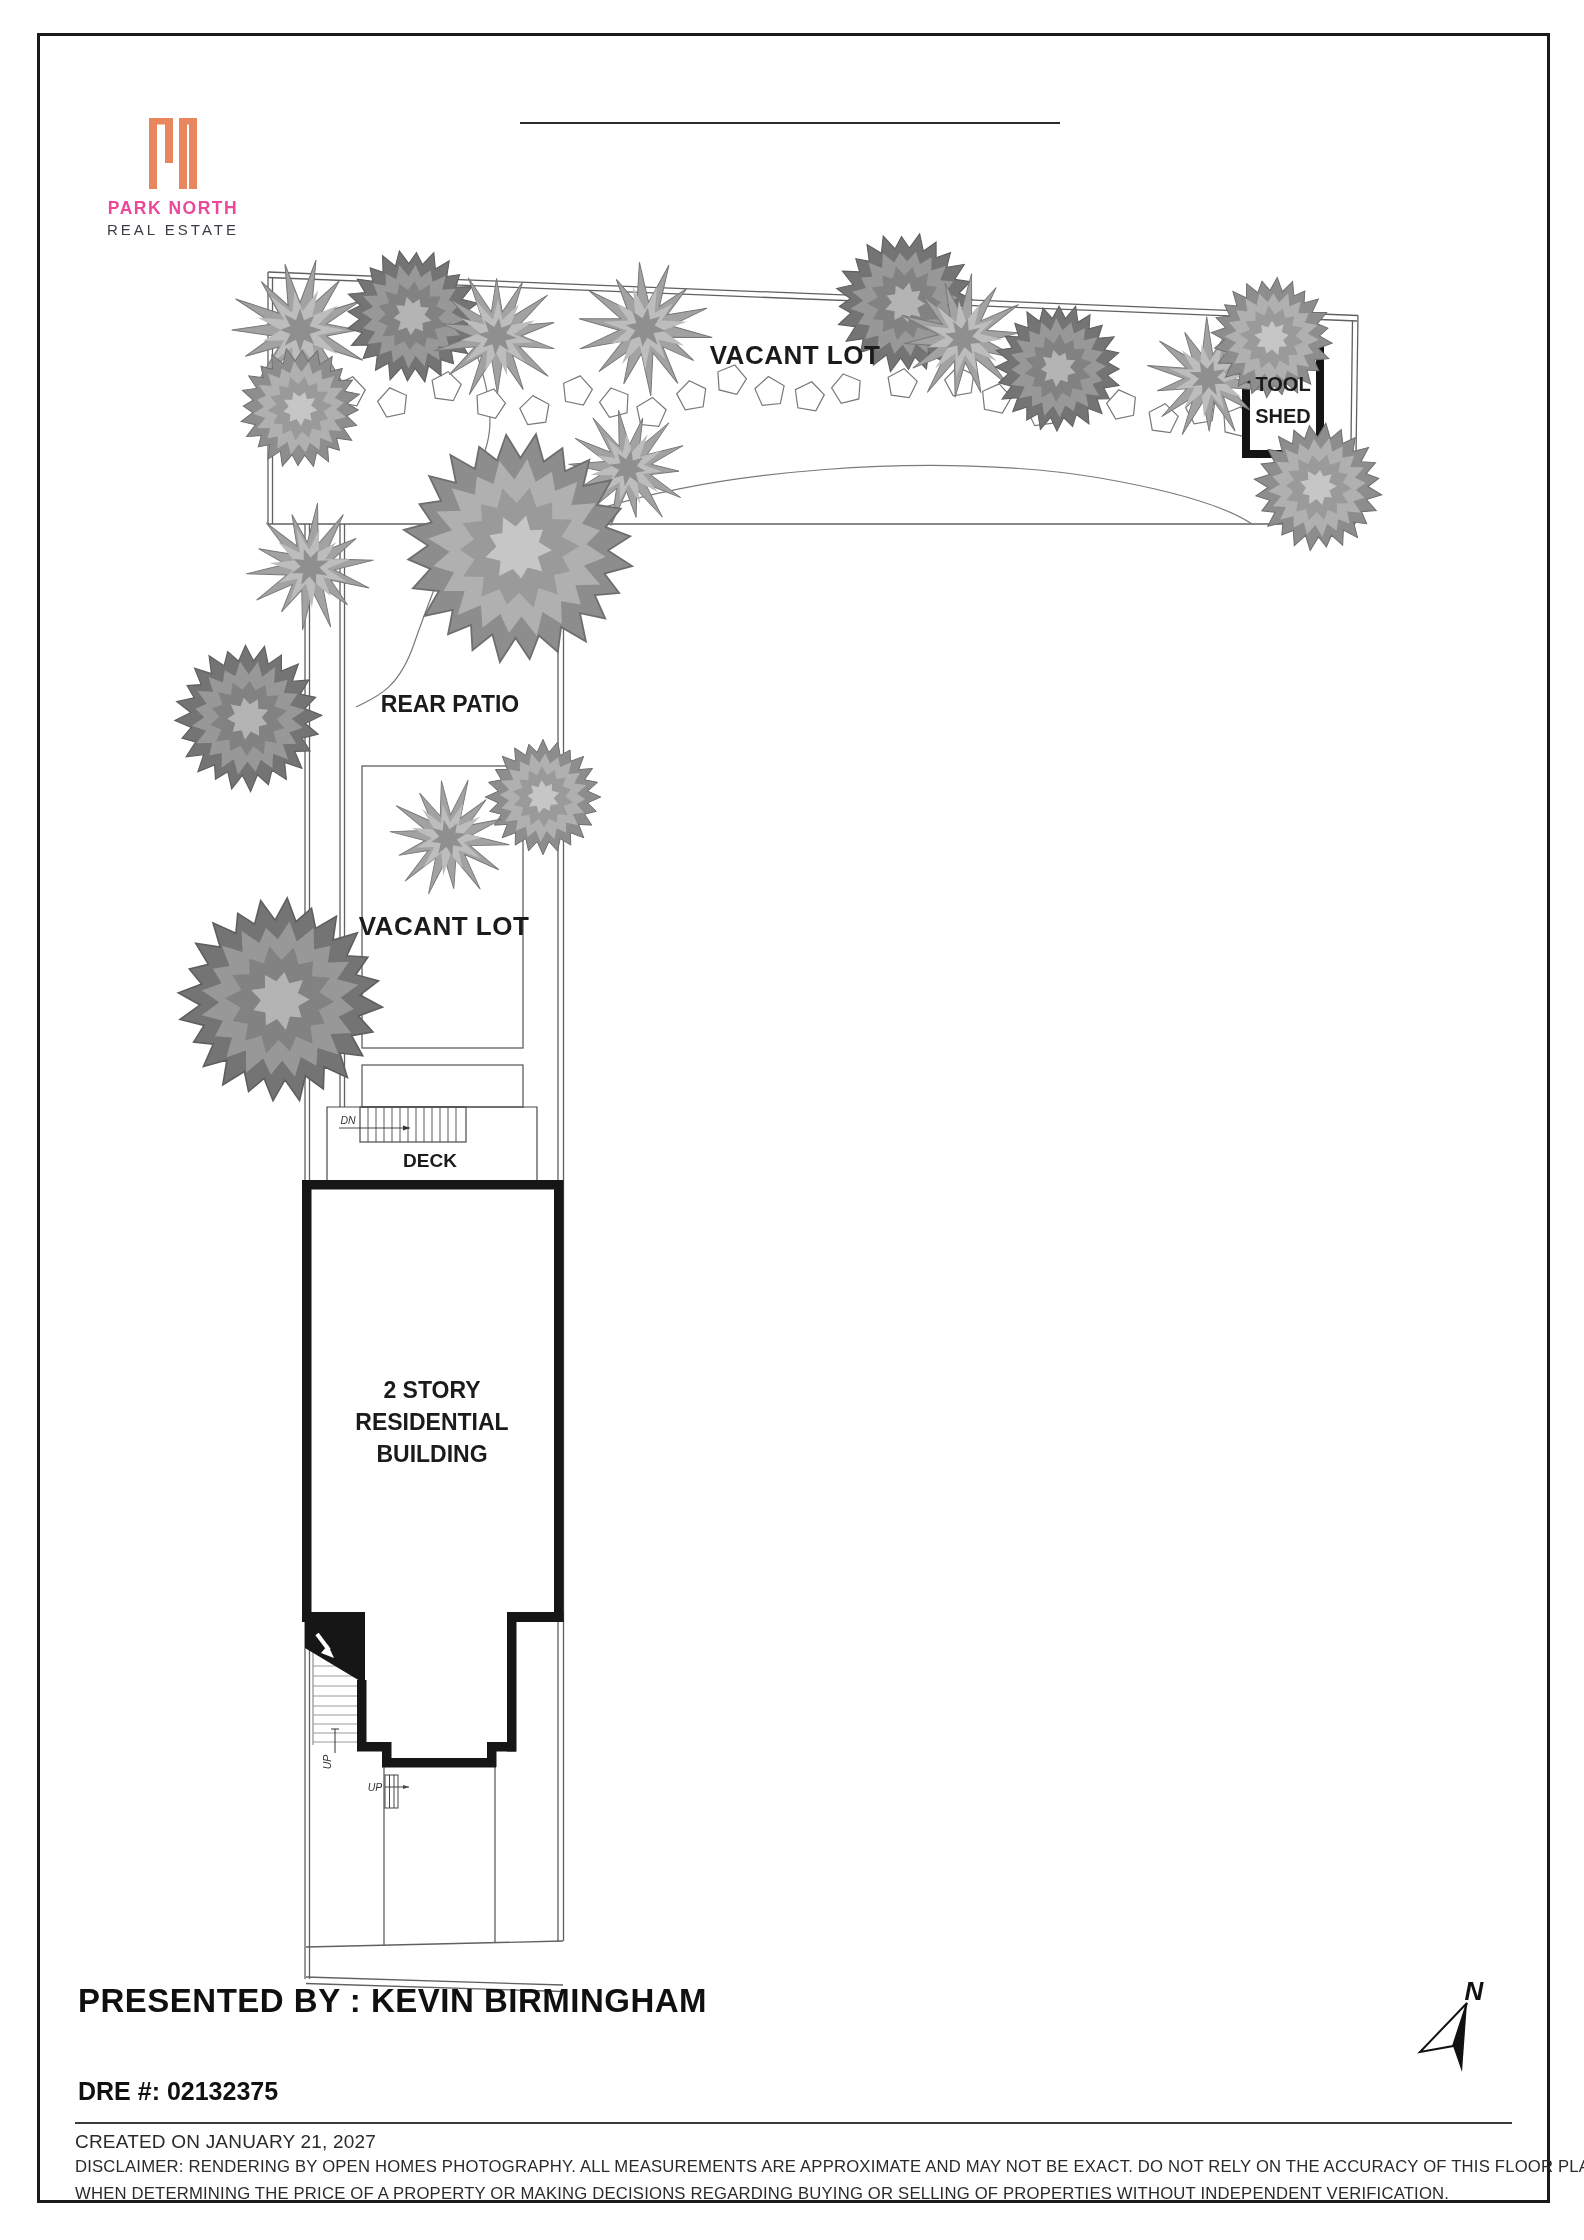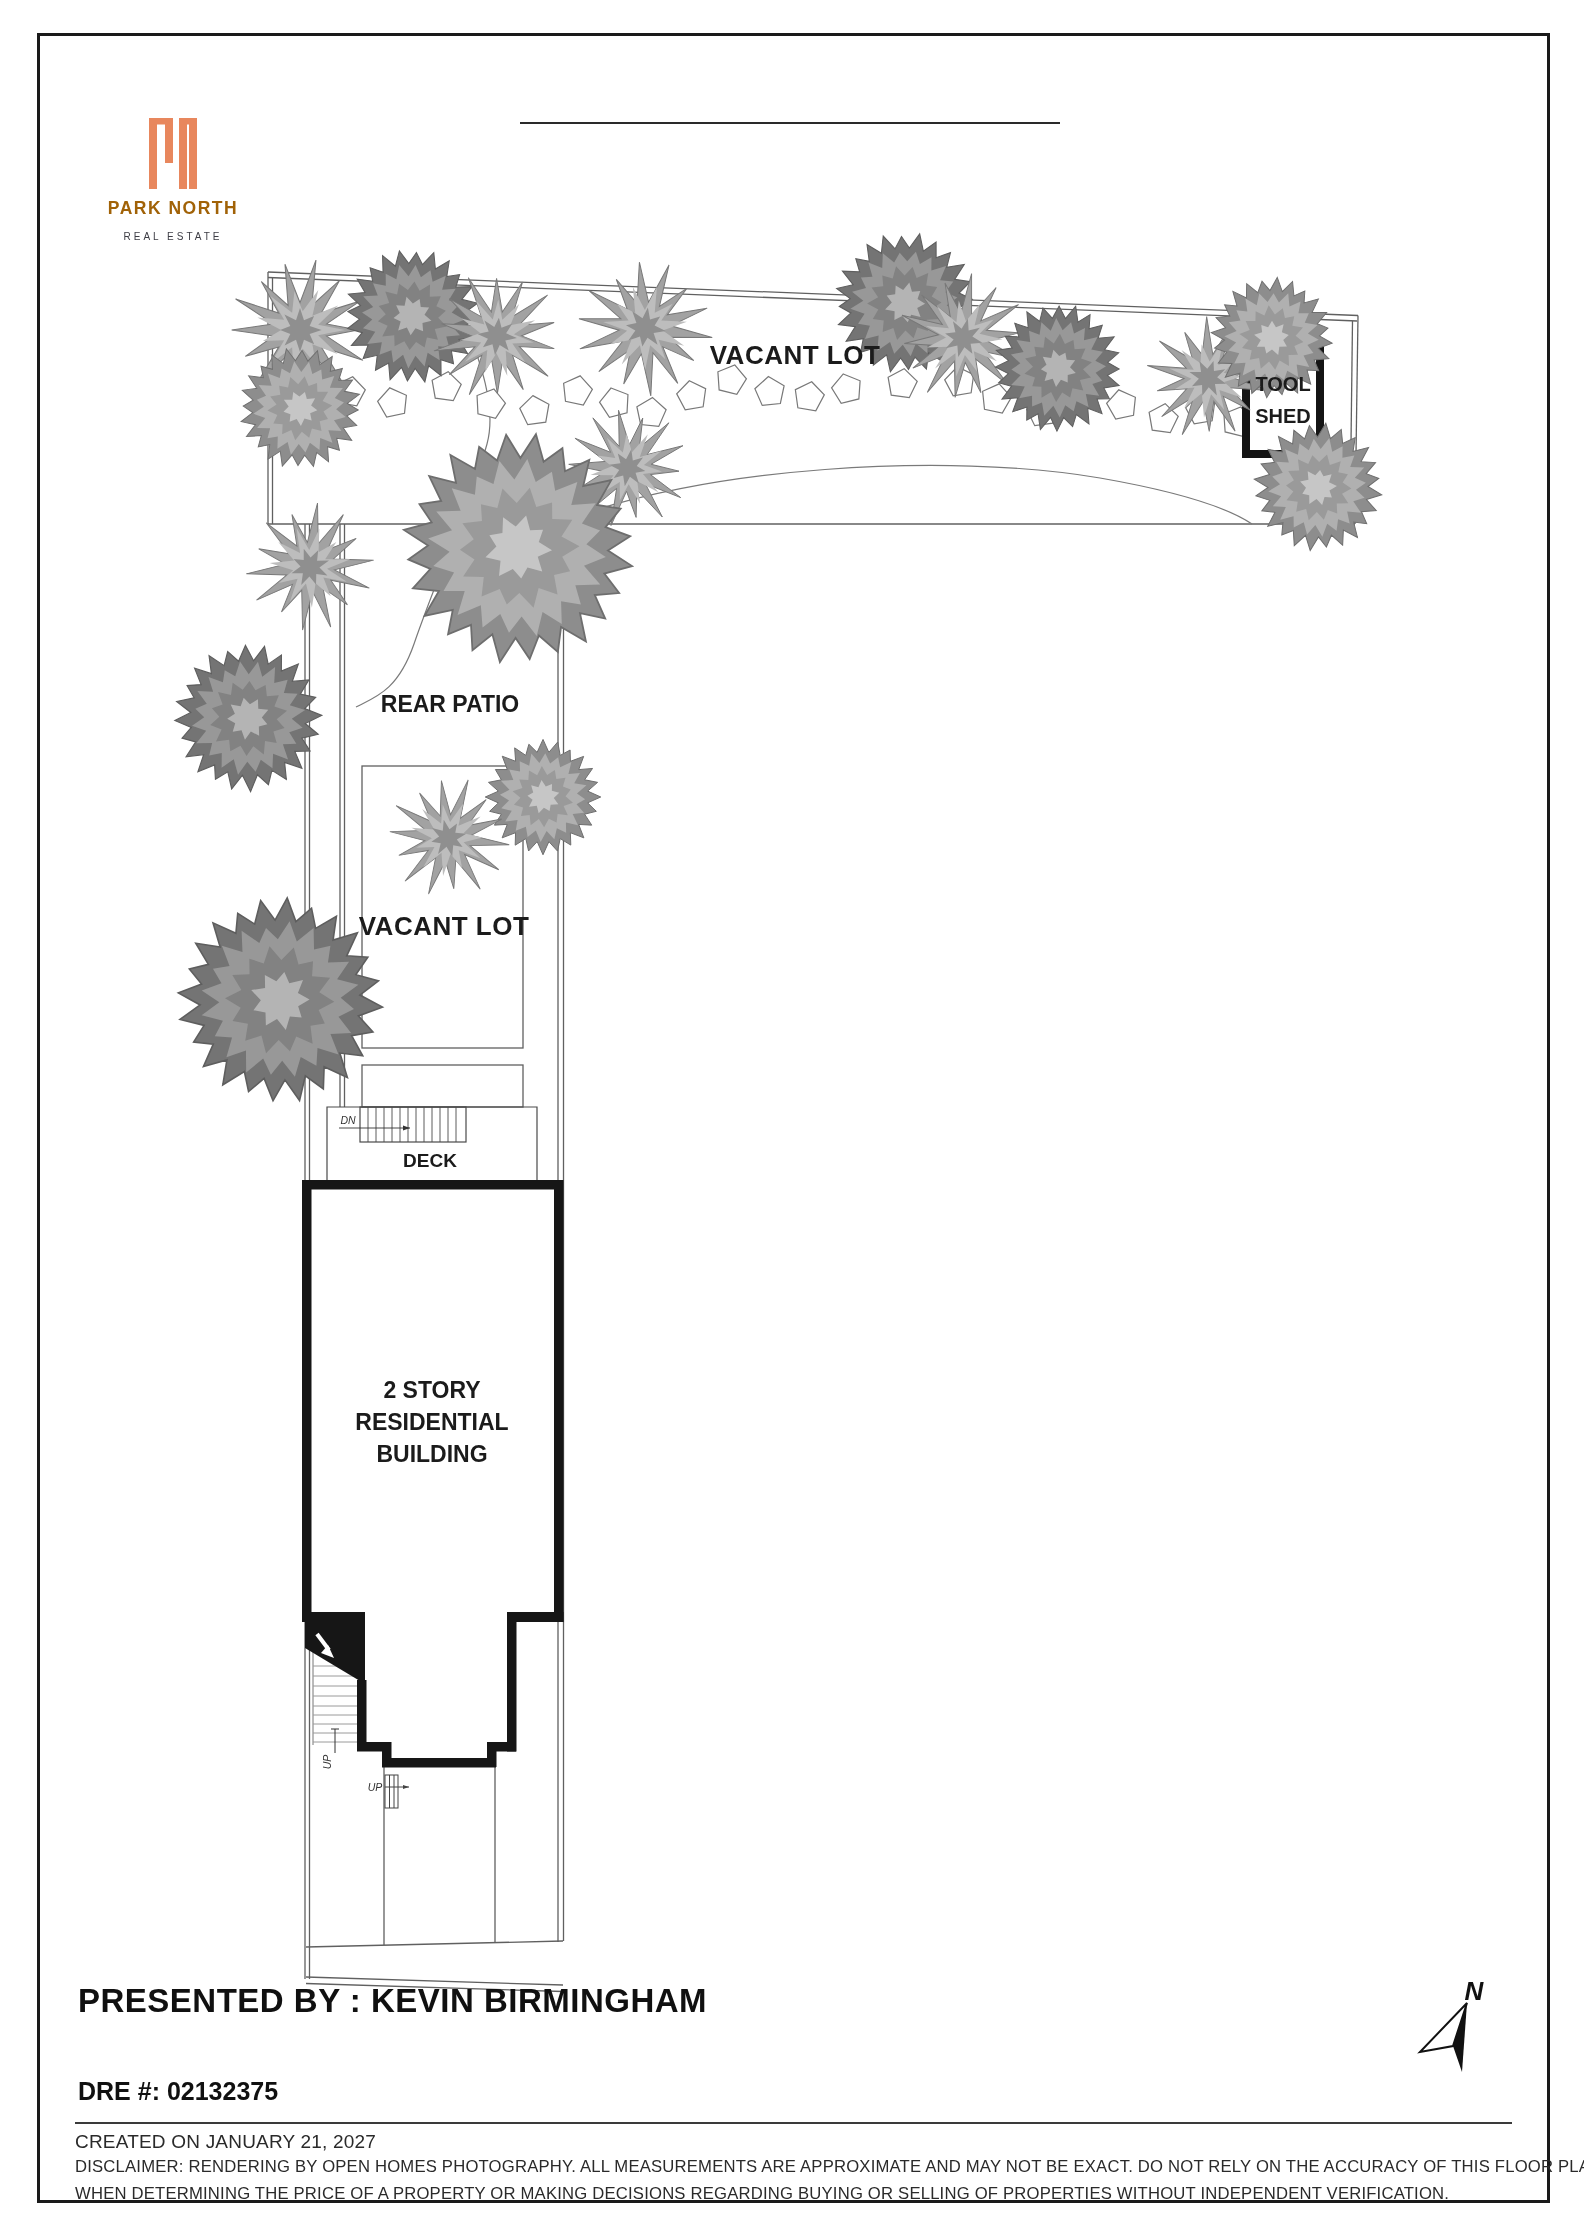--- a/index.html
+++ b/index.html
@@ -3,22 +3,22 @@
 <meta charset="utf-8">
 <style>
   html,body{margin:0;padding:0;background:#ffffff;}
   body{width:1584px;height:2240px;position:relative;font-family:"Liberation Sans",sans-serif;color:#1b1b1b;}
   .abs{position:absolute;}
   
   #page-border{left:37px;top:33px;width:1507px;height:2164px;border:3px solid #1a1a1a;}
   
   #brand{left:100px;top:118px;width:146px;text-align:center;}
   #brand svg{display:block;margin:0 auto;}
-  #brand-name{margin-top:9px;font-size:17.5px;font-weight:600;letter-spacing:1.5px;color:#a16207;white-space:nowrap;}
-  #brand-tagline{margin-top:12px;font-size:10px;font-weight:400;letter-spacing:3px;color:#3c3c44;white-space:nowrap;text-align:center;}
+  #brand-name{margin-top:9px;font-size:17.5px;font-weight:600;letter-spacing:1.5px;color:#ec4899;white-space:nowrap;}
+  #brand-tagline{margin-top:2px;font-size:15px;font-weight:400;letter-spacing:3px;color:#3c3c44;white-space:nowrap;text-align:center;}
   
   #title-block{left:480px;top:112px;width:620px;text-align:center;}
   #page-title{font-size:46px;font-weight:800;letter-spacing:1px;color:#1d1d1d;margin:0;white-space:nowrap;}
   #title-divider{width:540px;height:0;border-top:2px solid #2a2a2a;margin:10px auto 0;}
   #page-subtitle{font-size:38px;font-weight:300;letter-spacing:6px;color:#222;margin-top:8px;white-space:nowrap;}
   
   #presented{left:78px;top:1982px;font-size:33px;font-weight:800;color:#101010;letter-spacing:0.5px;white-space:nowrap;}
   #dre{left:78px;top:2077px;font-size:25px;font-weight:800;color:#101010;white-space:nowrap;}
   #footer-divider{left:75px;top:2122px;width:1437px;height:0;border-top:2px solid #3a3a3a;}
   #created{left:75px;top:2131px;font-size:19px;color:#2a2a2a;letter-spacing:0.2px;white-space:nowrap;}

